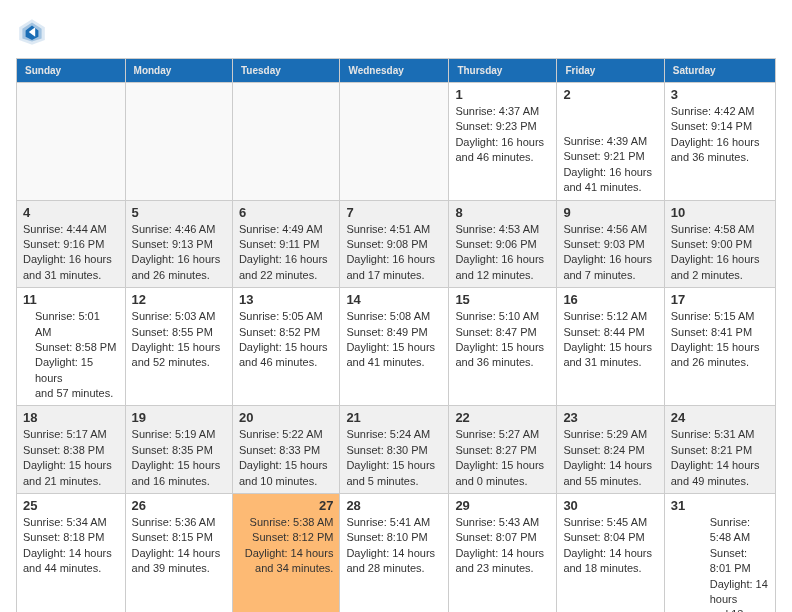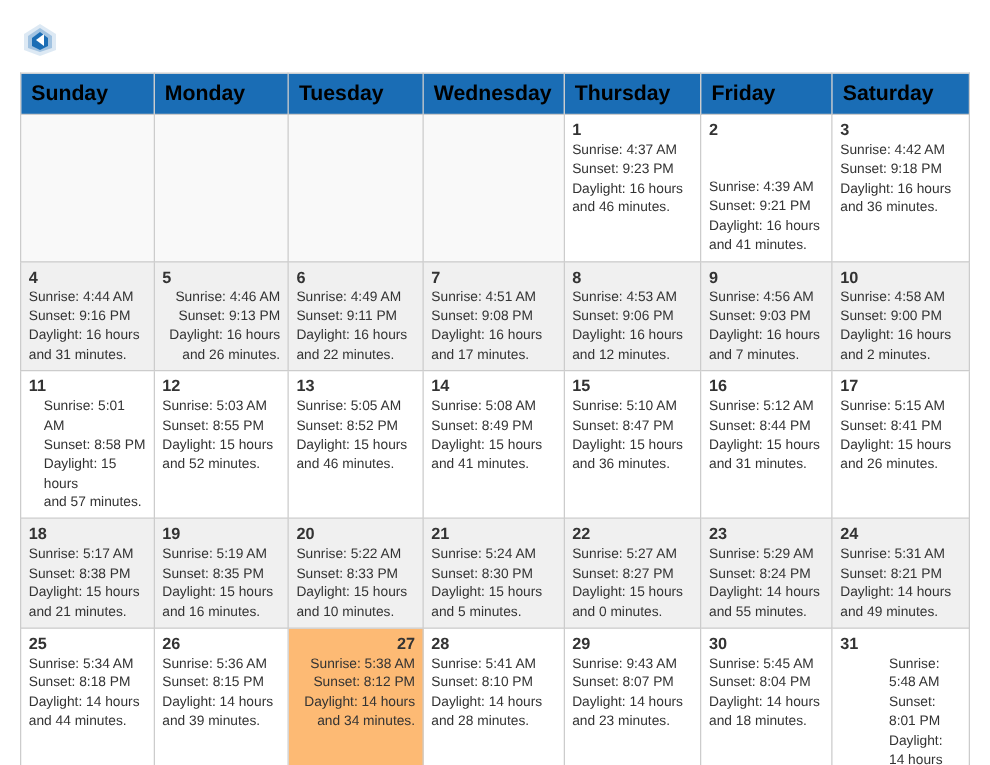--- a/index.html
+++ b/index.html
@@ -46,24 +46,24 @@
     .location-title {
       font-size: 16px;
       color: #555;
     }
     .calendar {
       width: 100%;
       border-collapse: collapse;
     }
     .calendar th {
       background-color: #1a6db5;
-      color: #000000;
+      color: #e5e5e5;
       text-align: left;
       padding: 6px 8px;
-      font-size: 17px;
+      font-size: 10px;
       border: 1px solid #ccc;
     }
     .calendar td {
       border: 1px solid #ccc;
       vertical-align: top;
       padding: 4px 6px;
       width: 113px;
       min-height: 80px;
       font-size: 11px;
       color: #333;
@@ -135,36 +135,36 @@
         <td style="background: rgb(255, 255, 255);">
           <div class="day-number">2</div>
           <div class="day-info" style="white-space: pre-line; margin-top: 32px;">Sunrise: 4:39 AM
 Sunset: 9:21 PM
 Daylight: 16 hours
 and 41 minutes.</div>
         </td>
         <td style="background: rgb(255, 255, 255);">
           <div class="day-number">3</div>
           <div class="day-info" style="white-space: pre-line;">Sunrise: 4:42 AM
-Sunset: 9:18 PM
+Sunset: 9:14 PM
 Daylight: 16 hours
 and 36 minutes.</div>
         </td>
       </tr>
       <tr style="background-color: rgb(240, 240, 240);">
         <td style="background: rgb(240, 240, 240);">
           <div class="day-number">4</div>
           <div class="day-info" style="white-space: pre-line;">Sunrise: 4:44 AM
 Sunset: 9:16 PM
 Daylight: 16 hours
 and 31 minutes.</div>
         </td>
         <td style="background: rgb(240, 240, 240);">
           <div class="day-number">5</div>
-          <div class="day-info" style="white-space: pre-line; text-align: right;">Sunrise: 4:46 AM
+          <div class="day-info" style="white-space: pre-line;">Sunrise: 4:46 AM
 Sunset: 9:13 PM
 Daylight: 16 hours
 and 26 minutes.</div>
         </td>
         <td style="background: rgb(240, 240, 240);">
           <div class="day-number">6</div>
           <div class="day-info" style="white-space: pre-line;">Sunrise: 4:49 AM
 Sunset: 9:11 PM
 Daylight: 16 hours
 and 22 minutes.</div>
@@ -324,21 +324,21 @@
         </td>
         <td style="background: rgb(255, 255, 255);">
           <div class="day-number">28</div>
           <div class="day-info" style="white-space: pre-line;">Sunrise: 5:41 AM
 Sunset: 8:10 PM
 Daylight: 14 hours
 and 28 minutes.</div>
         </td>
         <td style="background: rgb(255, 255, 255);">
           <div class="day-number">29</div>
-          <div class="day-info" style="white-space: pre-line;">Sunrise: 9:43 AM
+          <div class="day-info" style="white-space: pre-line;">Sunrise: 5:43 AM
 Sunset: 8:07 PM
 Daylight: 14 hours
 and 23 minutes.</div>
         </td>
         <td style="background: rgb(255, 255, 255);">
           <div class="day-number">30</div>
           <div class="day-info" style="white-space: pre-line;">Sunrise: 5:45 AM
 Sunset: 8:04 PM
 Daylight: 14 hours
 and 18 minutes.</div>

